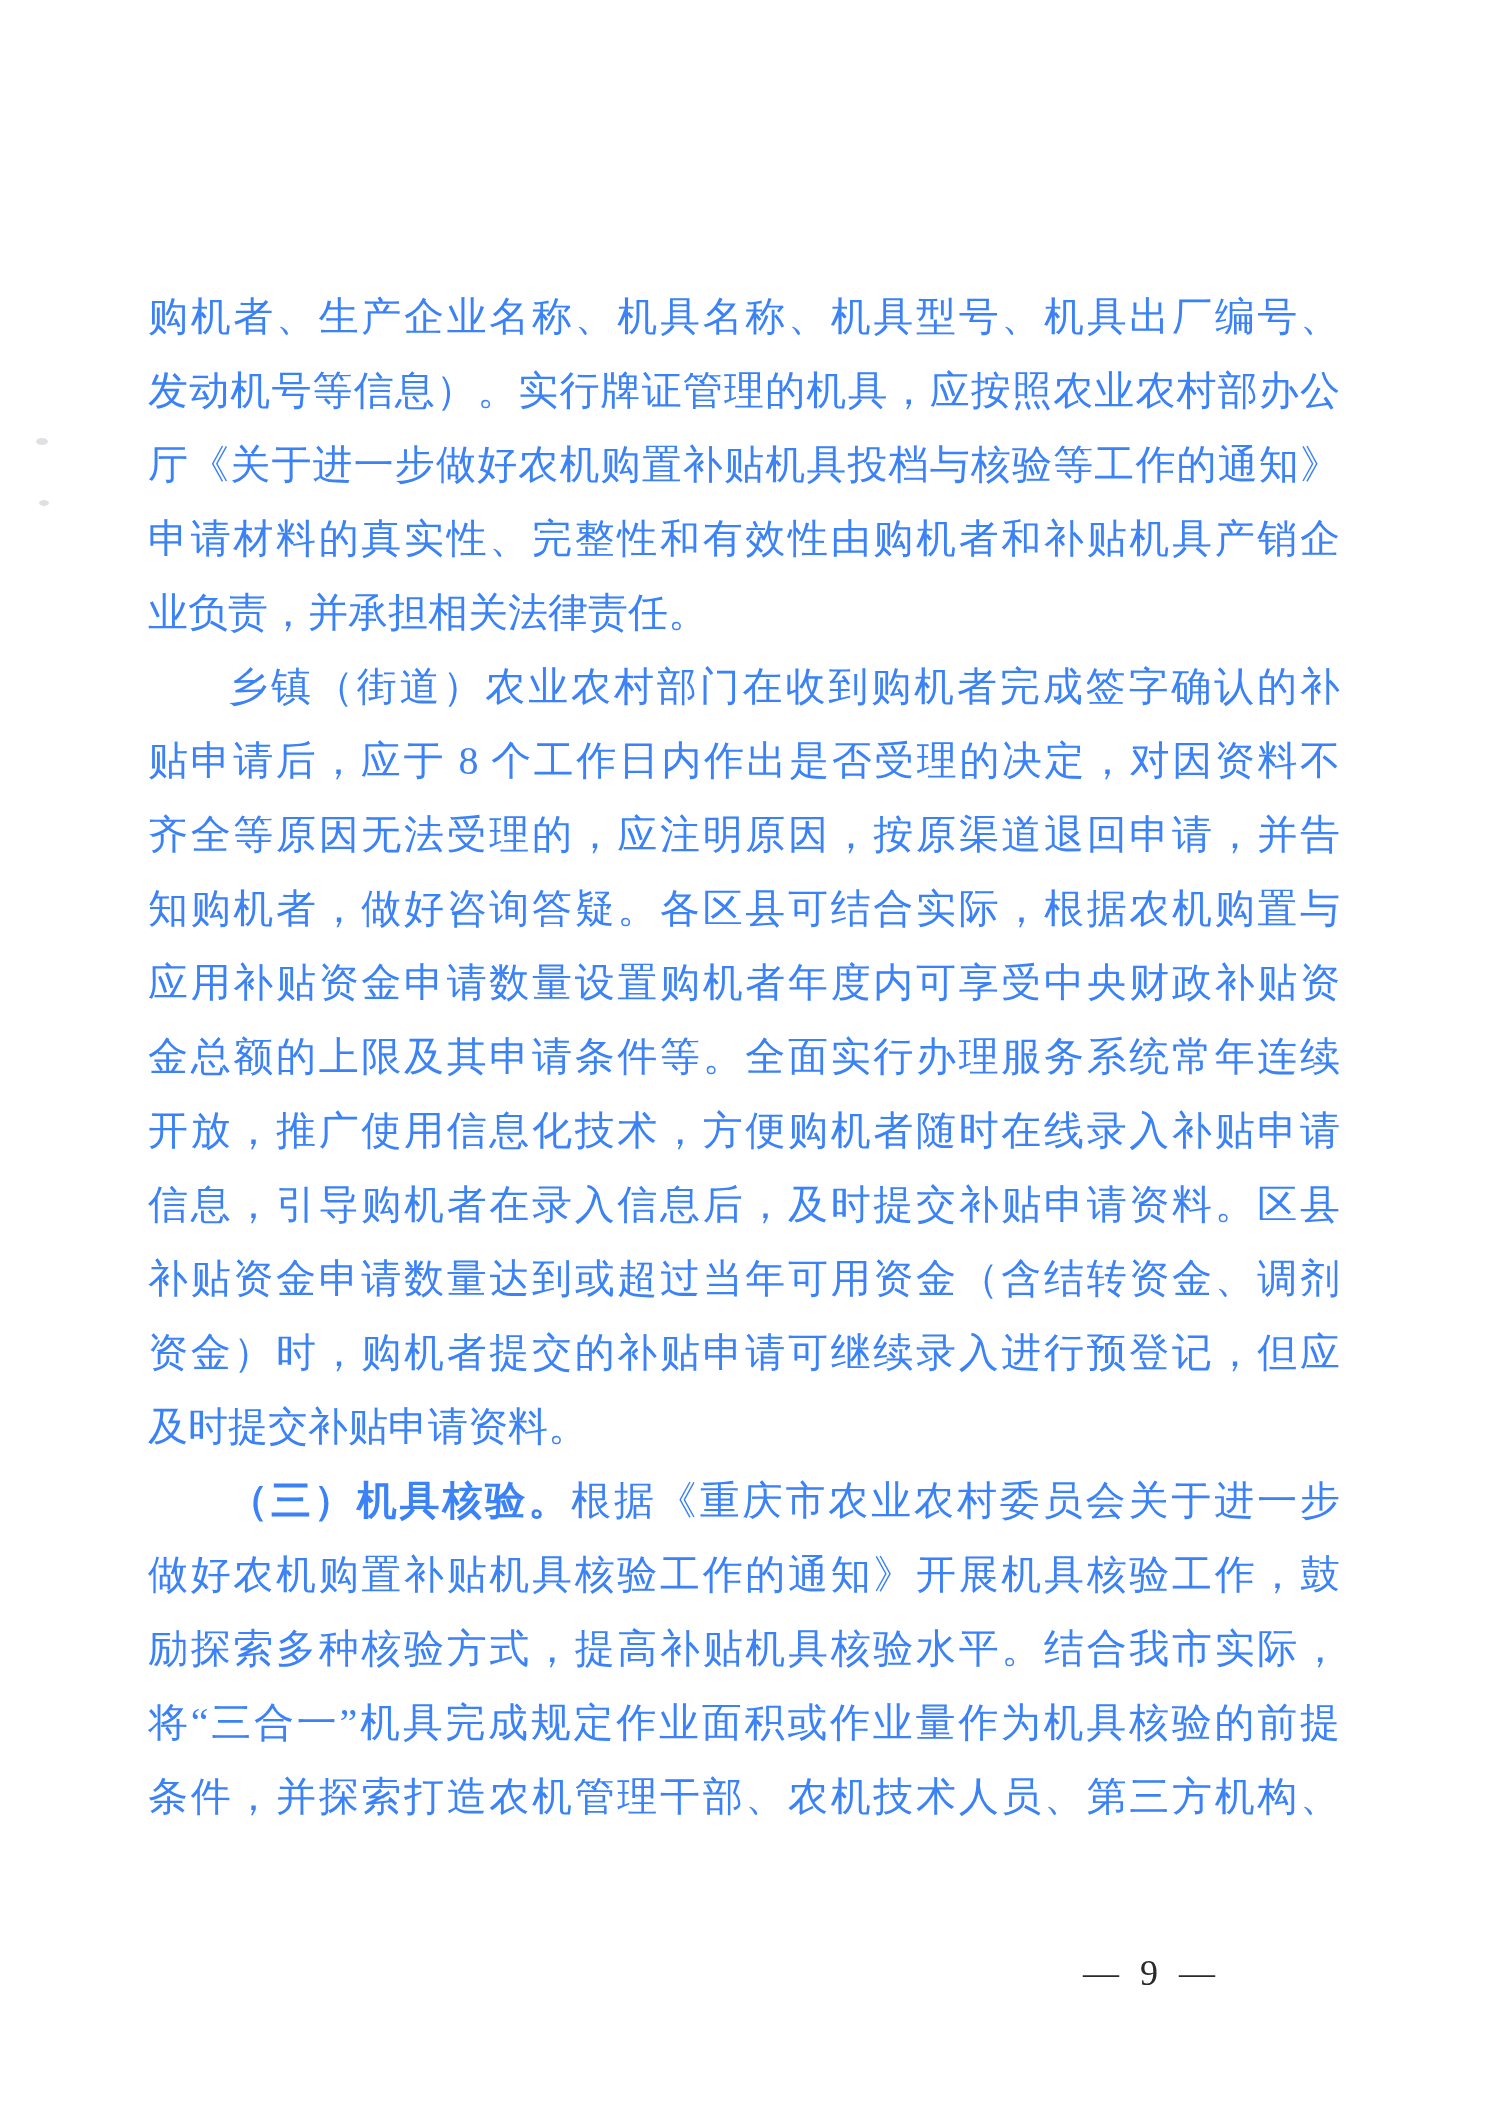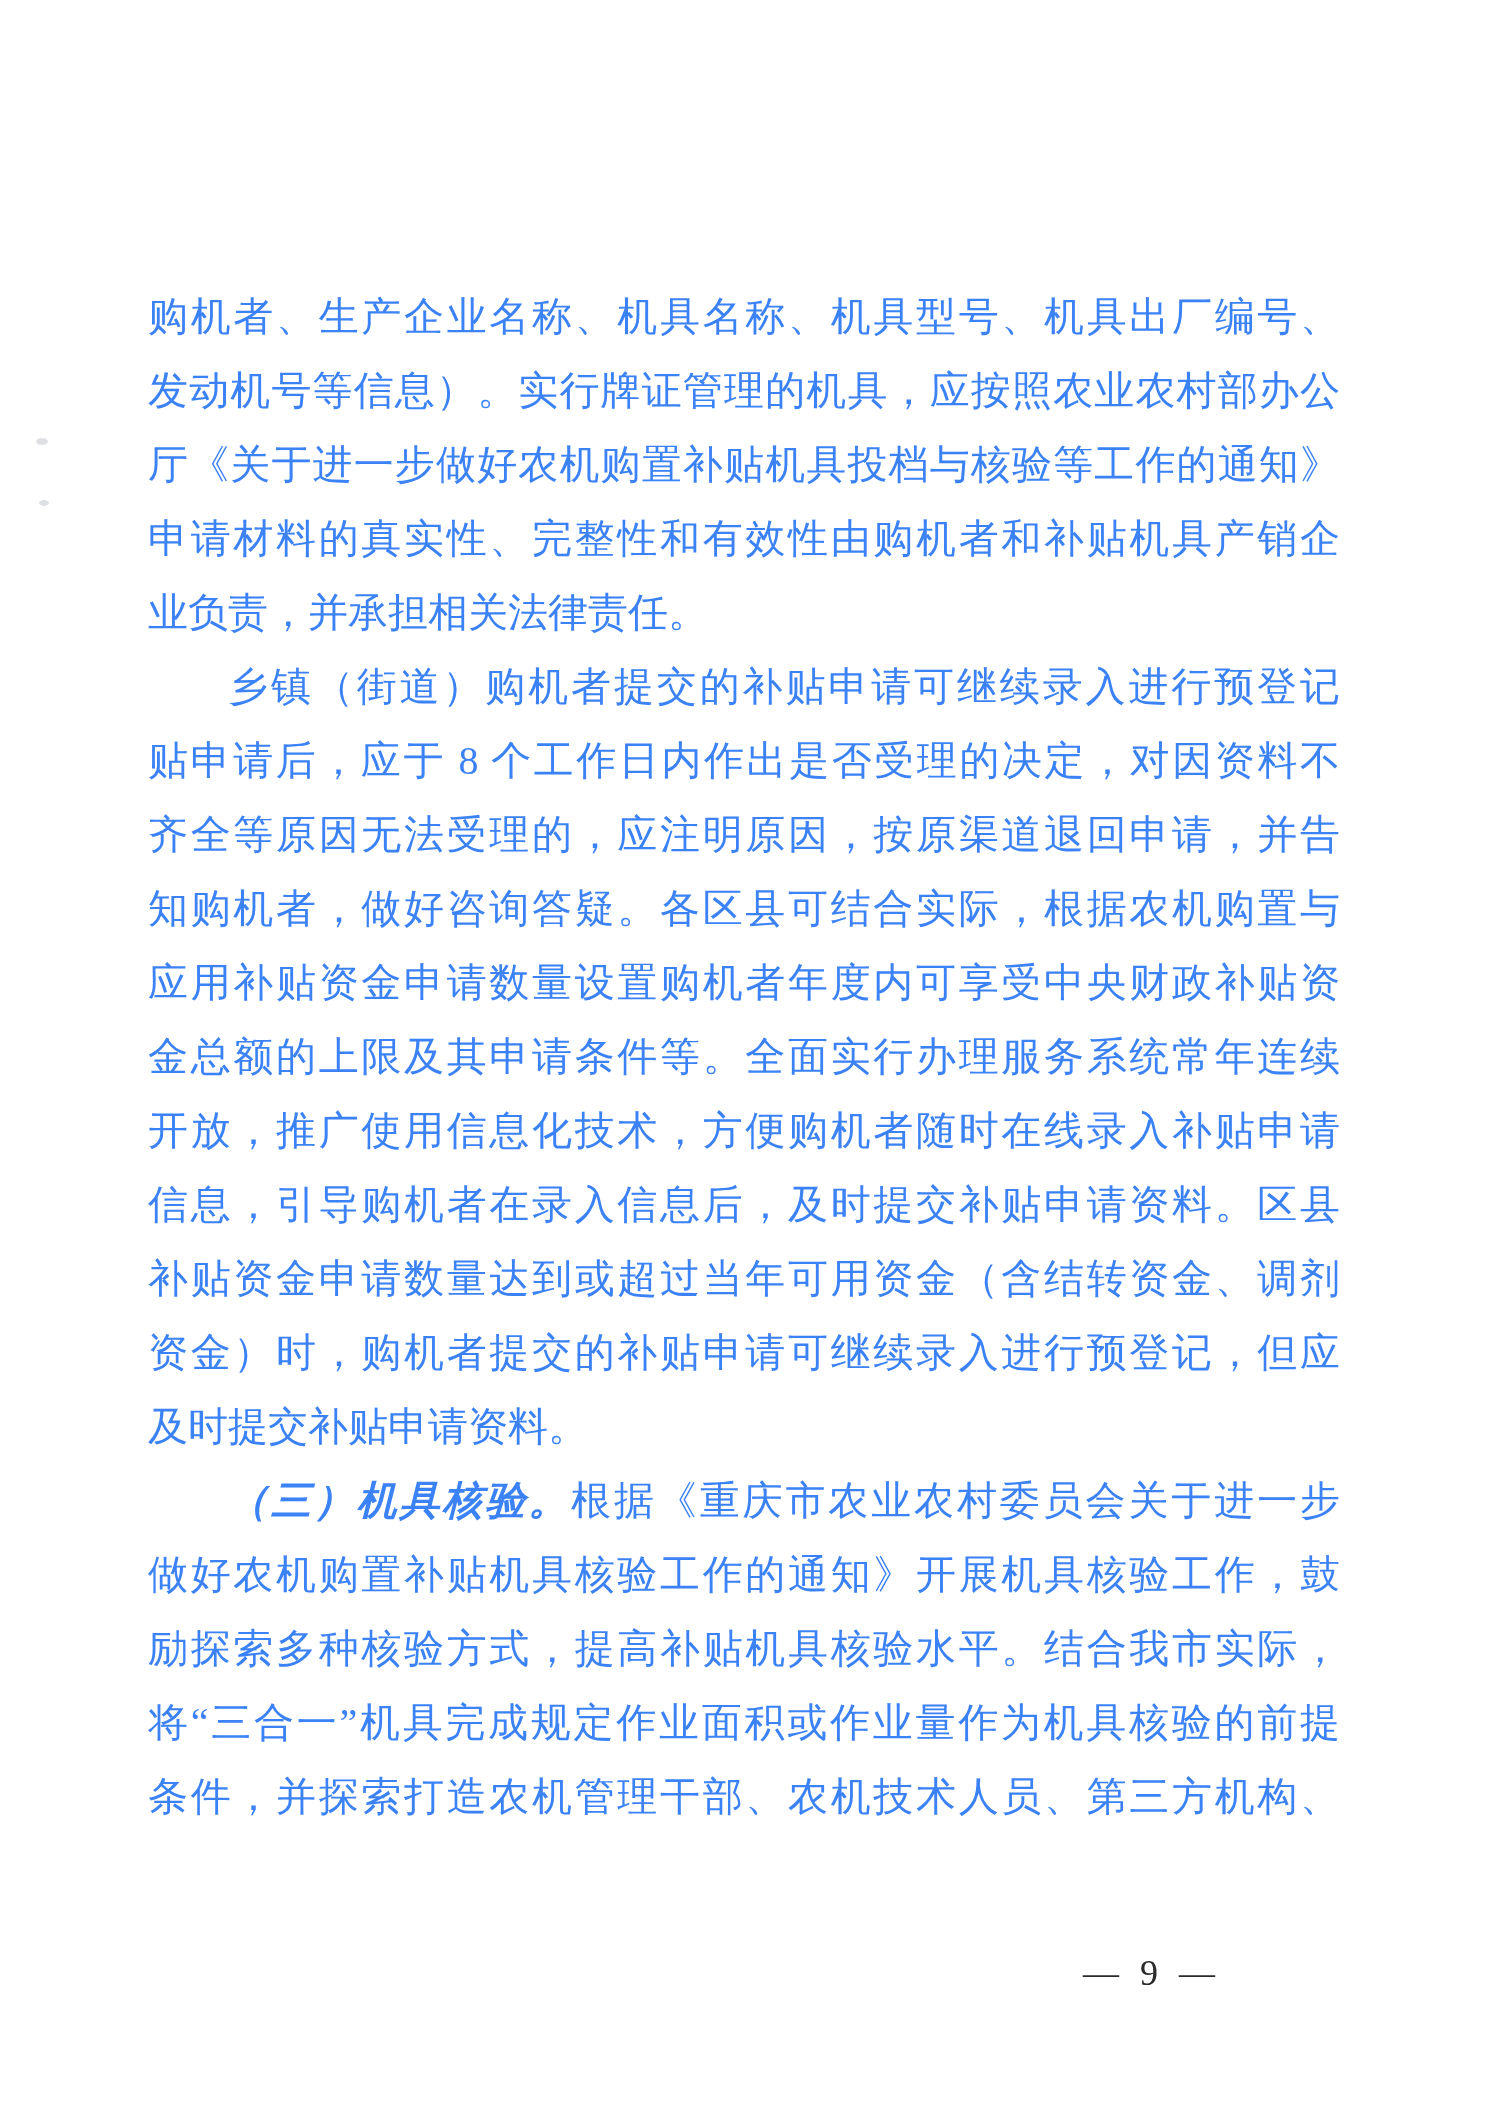--- a/index.html
+++ b/index.html
@@ -21,21 +21,21 @@
     line-height:74px;
     font-size:40px;
     color:#3b82f6;
     letter-spacing:0;
     text-align:justify;
     text-align-last:left;
     overflow:hidden;
   }
   .line.j{ text-align-last:justify; }
   .line.indent{ text-indent:2em; }
-  .bold{ font-weight:700;font-style:italic; }
+  .bold{ font-weight:700; }
   .page-number{
     position:absolute;
     top:1952px;right:266px;
     font-size:36px;
     color:#2a2a2a;
     letter-spacing:6px;
     font-family:"Liberation Serif","DejaVu Serif",serif;
   }
   .speck{
     position:absolute;
@@ -52,21 +52,21 @@
 <div class="page">
   <div class="speck s1"></div>
   <div class="speck s2"></div>
 
   <div class="text-block" id="text-block">
       <div class="line j"><span>购机者、生产企业名称、机具名称、机具型号、机具出厂编号、</span></div>
       <div class="line j"><span>发动机号等信息）。实行牌证管理的机具，应按照农业农村部办公</span></div>
       <div class="line j"><span>厅《关于进一步做好农机购置补贴机具投档与核验等工作的通知》</span></div>
       <div class="line j"><span>申请材料的真实性、完整性和有效性由购机者和补贴机具产销企</span></div>
       <div class="line"><span>业负责，并承担相关法律责任。</span></div>
-      <div class="line j indent"><span>乡镇（街道）购机者提交的补贴申请可继续录入进行预登记</span></div>
+      <div class="line j indent"><span>乡镇（街道）农业农村部门在收到购机者完成签字确认的补</span></div>
       <div class="line j"><span>贴申请后，应于 8 个工作日内作出是否受理的决定，对因资料不</span></div>
       <div class="line j"><span>齐全等原因无法受理的，应注明原因，按原渠道退回申请，并告</span></div>
       <div class="line j"><span>知购机者，做好咨询答疑。各区县可结合实际，根据农机购置与</span></div>
       <div class="line j"><span>应用补贴资金申请数量设置购机者年度内可享受中央财政补贴资</span></div>
       <div class="line j"><span>金总额的上限及其申请条件等。全面实行办理服务系统常年连续</span></div>
       <div class="line j"><span>开放，推广使用信息化技术，方便购机者随时在线录入补贴申请</span></div>
       <div class="line j"><span>信息，引导购机者在录入信息后，及时提交补贴申请资料。区县</span></div>
       <div class="line j"><span>补贴资金申请数量达到或超过当年可用资金（含结转资金、调剂</span></div>
       <div class="line j"><span>资金）时，购机者提交的补贴申请可继续录入进行预登记，但应</span></div>
       <div class="line"><span>及时提交补贴申请资料。</span></div>

